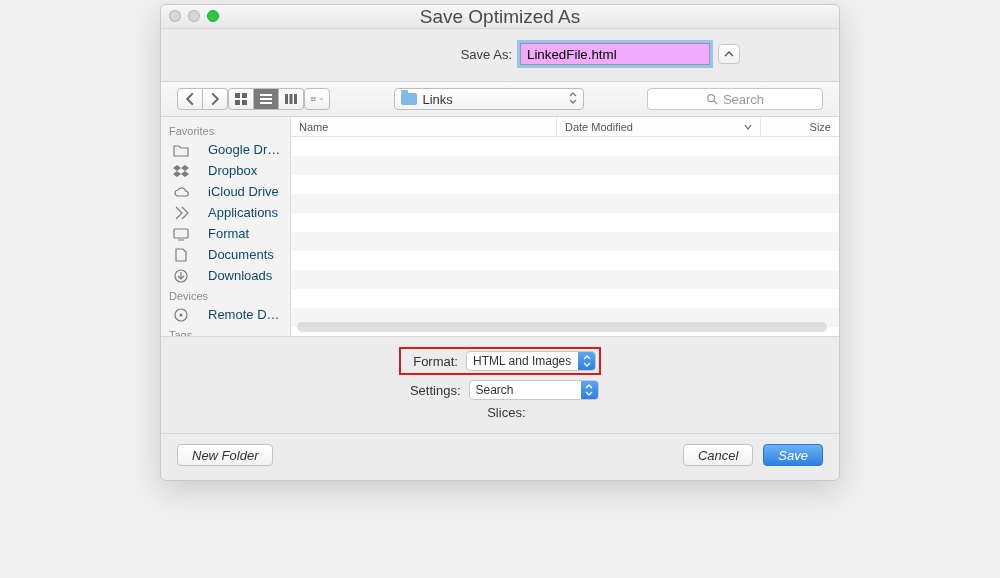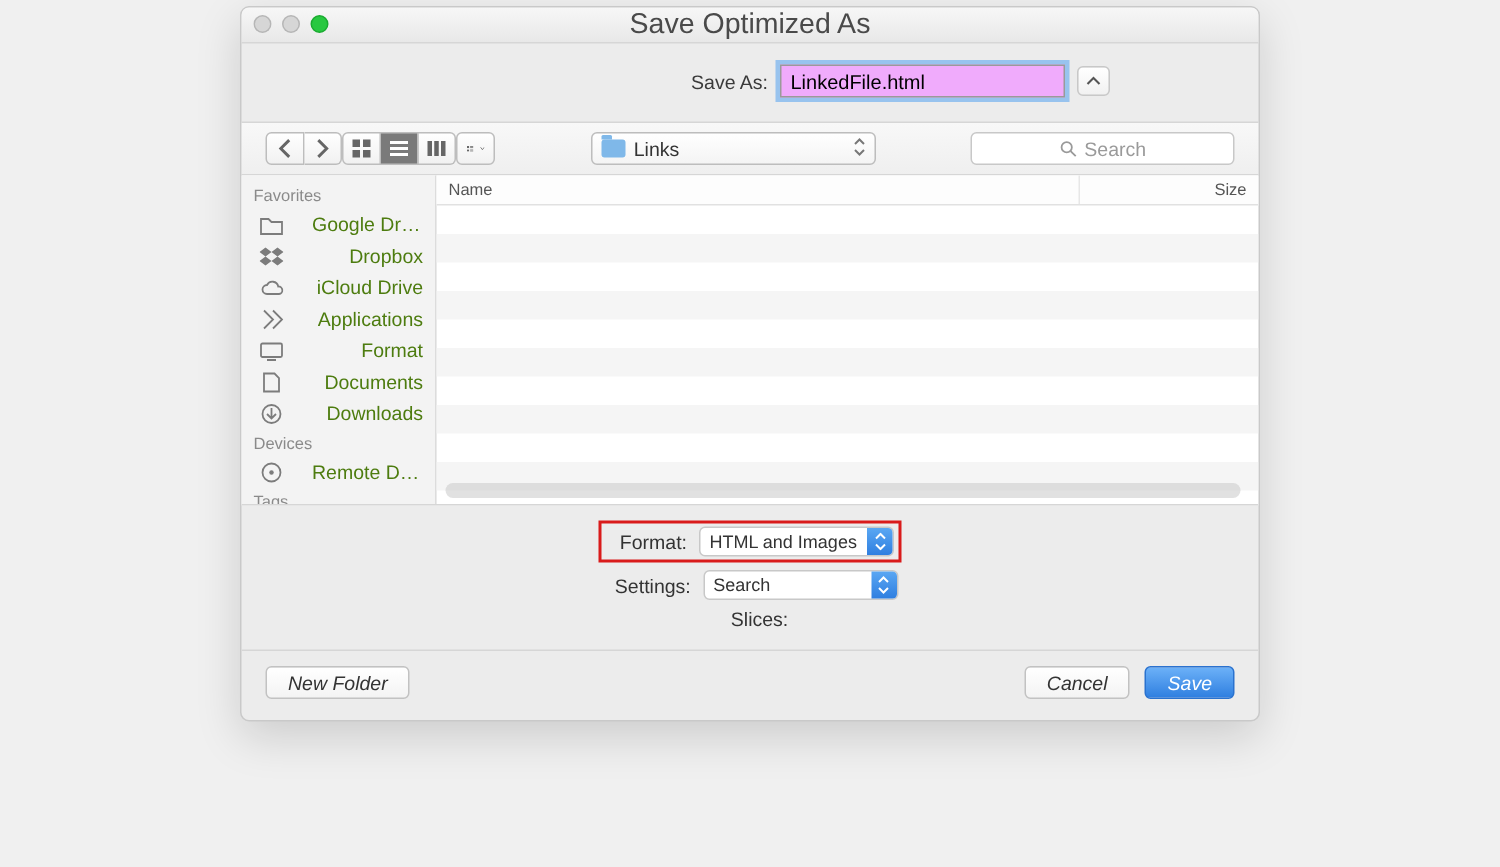--- a/index.html
+++ b/index.html
@@ -34,21 +34,21 @@
   .folder-pop .updn { margin-left: auto; color: #777; }
   .folder-ic { width: 16px; height: 12px; background: #7fb8e9; border-radius: 2px; position: relative; }
   .folder-ic:before { content:""; position:absolute; left:0; top:-3px; width:7px; height:3px; background:#7fb8e9; border-radius:1px 1px 0 0; }
   .search { height: 22px; width: 176px; border: 1px solid #c8c8c8; border-radius: 4px; background: #fff; display: flex; align-items: center; justify-content: center; gap: 5px; color: #9a9a9a; }
   .search svg { width: 12px; height: 12px; }
 
   .browser { display: flex; height: 220px; background: #fff; border-bottom: 1px solid #d6d6d6; }
 
   .sidebar { width: 130px; background: #f3f3f3; border-right: 1px solid #dcdcdc; overflow: hidden; padding-top: 4px; }
   .side-head { font-size: 11px; color: #8a8a8a; padding: 4px 8px 2px; }
-  .side-item { display: flex; align-items: center; gap: 19px; padding: 3px 8px 3px 12px; color: #4d7c0f; justify-content: space-between; }
+  .side-item { display: flex; align-items: center; gap: 19px; padding: 3px 8px 3px 12px; color: #0c4a6e; }
   .side-item svg { width: 16px; height: 14px; color: #7c7c7c; flex-shrink: 0; }
   .side-item span { white-space: nowrap; overflow: hidden; text-overflow: ellipsis; }
 
   .filepane { flex: 1; display: flex; flex-direction: column; position: relative; }
   .cols { display: flex; height: 20px; font-size: 11px; color: #555; border-bottom: 1px solid #e1e1e1; background: #fdfdfd; }
   .col { display: flex; align-items: center; padding: 0 8px; border-right: 1px solid #e7e7e7; }
   .col.name { flex: 1.6; }
   .col.date { flex: 1.2; }
   .col.size { flex: 0.4; border-right: none; justify-content: flex-end; }
   .sort-ind { margin-left: auto; }
@@ -224,20 +224,26 @@
       </div>
 
       <div class="side-head">Tags</div>
     </div>
 
     <div class="filepane">
       <div class="cols">
         <div class="col name">
             <span>Name</span>
           </div>
+        <div class="col date">
+          <span>Date Modified</span>
+          <span class="sort-ind"><svg viewBox="0 0 8 8" style="width:8px;height:8px">
+                <path d="M1 2 L4 6 L7 2" fill="none" stroke="#666" stroke-width="1.2"></path>
+              </svg></span>
+        </div>
         <div class="col size">
             <span>Size</span>
           </div>
       </div>
       <div class="rows">
         <div class="row"></div>
           <div class="row"></div>
           <div class="row"></div>
           <div class="row"></div>
           <div class="row"></div>

